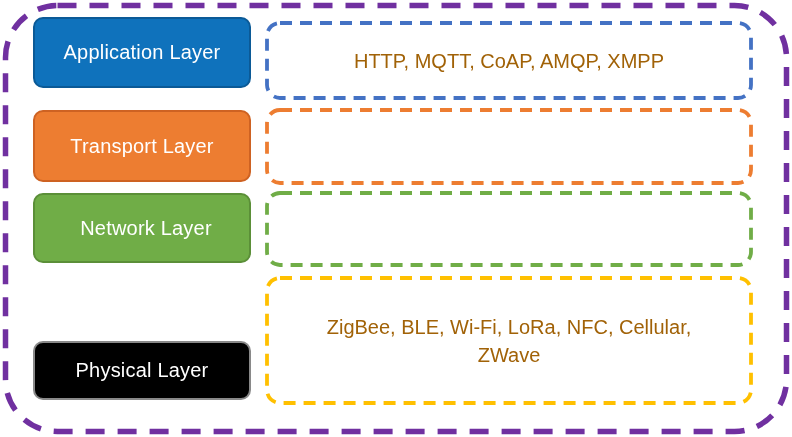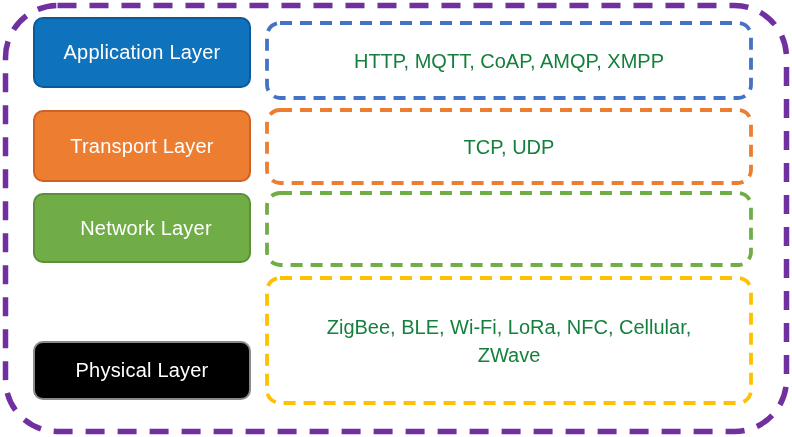--- a/index.html
+++ b/index.html
@@ -23,21 +23,21 @@
   .lb-app      {top:17px; height:71px;background:#0F72BC;border:2px solid #0B5A97;}
   .lb-transport{top:110px;height:72px;background:#ED7D31;border:2px solid #CE6222;}
   .lb-network  {top:193px;height:70px;background:#70AD47;border:2px solid #5B8F38;padding-left:8px;}
   .lb-datalink {top:279px;height:58px;background:#FFC000;border:2px solid #E3A900;}
   .lb-physical {top:341px;height:59px;background:#000000;border:2px solid #898989;}
 
   
   .proto-box{
     position:absolute;left:271px;width:476px;
     display:flex;align-items:center;justify-content:center;
-    color:#15803d;font-size:20px;text-align:center;line-height:1.4;
+    color:#a16207;font-size:20px;text-align:center;line-height:1.4;
   }
   .pb-app      {top:27px; height:67px;}
   .pb-transport{top:114px;height:65px;}
   .pb-network  {top:197px;height:64px;}
   .pb-phy      {top:282px;height:117px;}
   .pb-phy .proto-text{max-width:430px;display:inline-block;}
 </style>
 </head>
 <body>
 
@@ -62,20 +62,17 @@
   <div class="layer-box lb-network">
     <span class="layer-label">Network Layer</span>
   </div>
   <div class="layer-box lb-physical">
     <span class="layer-label">Physical Layer</span>
   </div>
 
   <div class="proto-box pb-app">
     <span class="proto-text">HTTP, MQTT, CoAP, AMQP, XMPP</span>
   </div>
-  <div class="proto-box pb-transport">
-    <span class="proto-text">TCP, UDP</span>
-  </div>
   <div class="proto-box pb-phy">
     <span class="proto-text">ZigBee, BLE, Wi-Fi, LoRa, NFC, Cellular, ZWave</span>
   </div>
 
 </div>
 
 </body></html>

